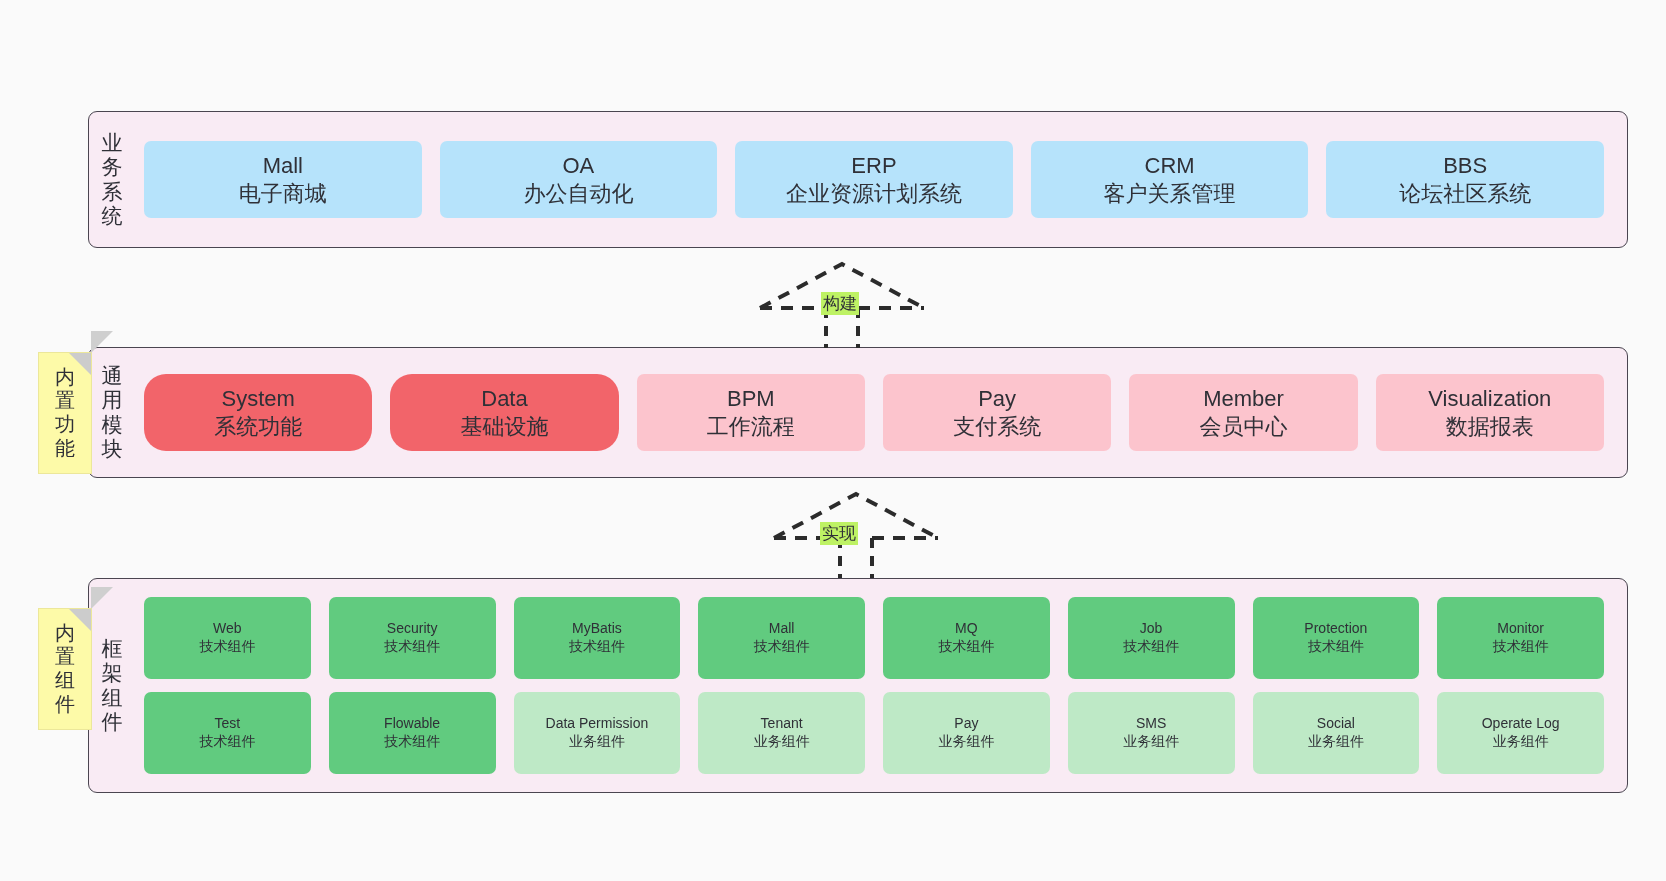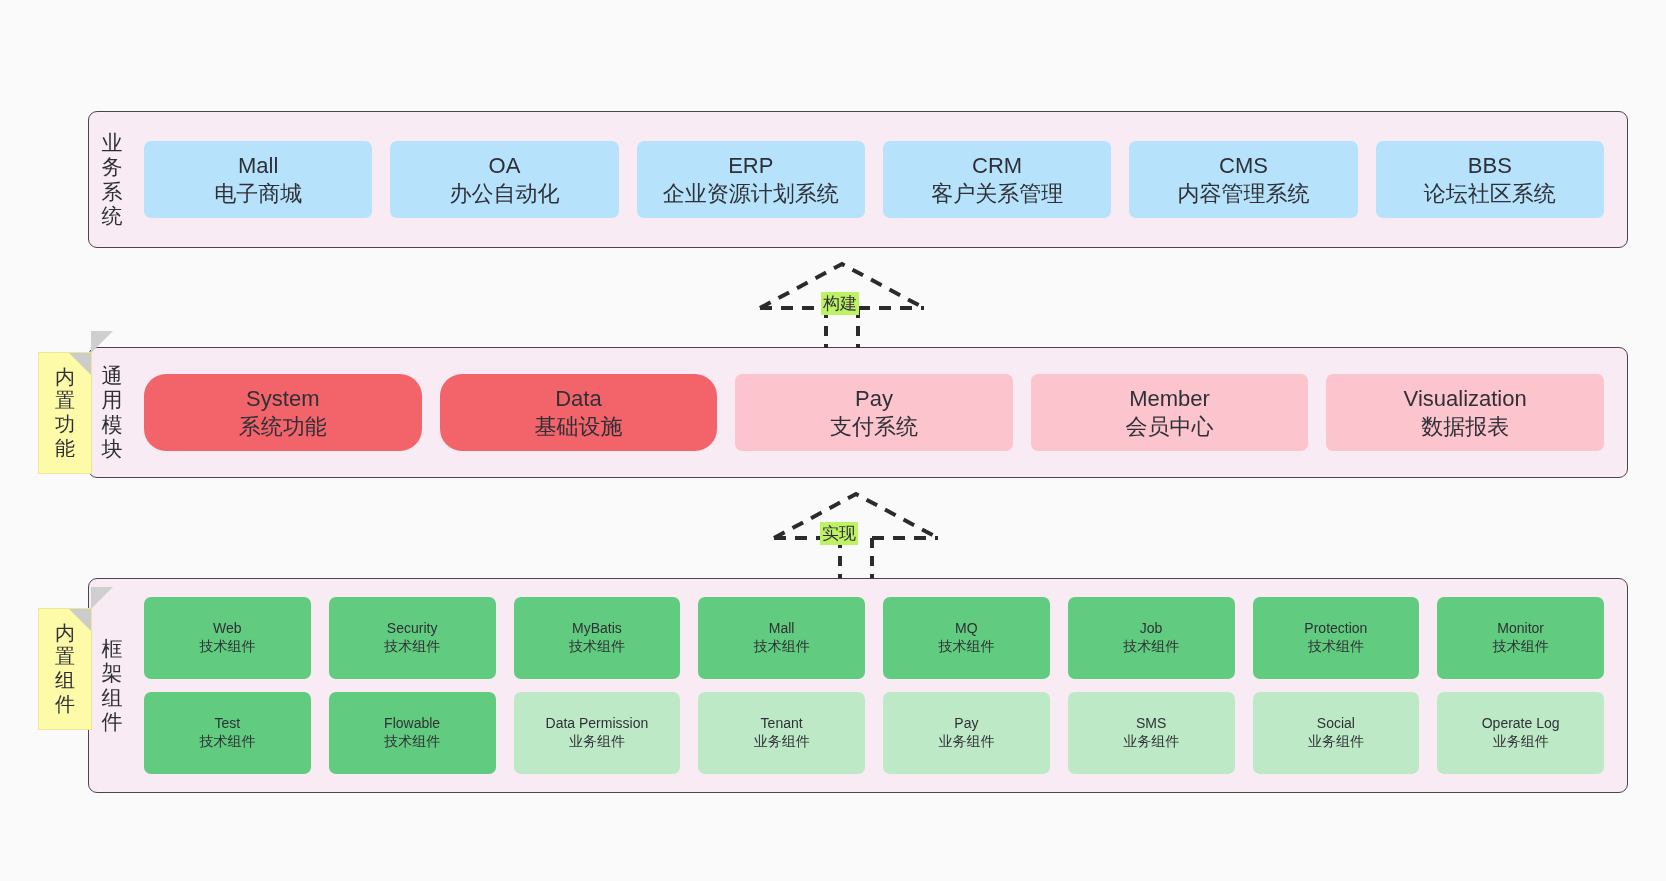--- a/index.html
+++ b/index.html
@@ -154,24 +154,20 @@
           <span class="en">OA</span>
           <span class="cn">办公自动化</span>
         </div>
         <div class="node blue">
           <span class="en">ERP</span>
           <span class="cn">企业资源计划系统</span>
         </div>
         <div class="node blue">
           <span class="en">CRM</span>
           <span class="cn">客户关系管理</span>
-        </div>
-        <div class="node blue">
-          <span class="en">CMS</span>
-          <span class="cn">内容管理系统</span>
         </div>
         <div class="node blue">
           <span class="en">BBS</span>
           <span class="cn">论坛社区系统</span>
         </div>
       </div>
     </div>
   </div>
 
   <div class="arrow-group" style="left:758px;top:262px;width:150px;height:86px;">
@@ -196,20 +192,24 @@
       <div class="row">
         <div class="node red">
           <span class="en">System</span>
           <span class="cn">系统功能</span>
         </div>
         <div class="node red">
           <span class="en">Data</span>
           <span class="cn">基础设施</span>
         </div>
         <div class="node pink">
+          <span class="en">BPM</span>
+          <span class="cn">工作流程</span>
+        </div>
+        <div class="node pink">
           <span class="en">Pay</span>
           <span class="cn">支付系统</span>
         </div>
         <div class="node pink">
           <span class="en">Member</span>
           <span class="cn">会员中心</span>
         </div>
         <div class="node pink">
           <span class="en">Visualization</span>
           <span class="cn">数据报表</span>

